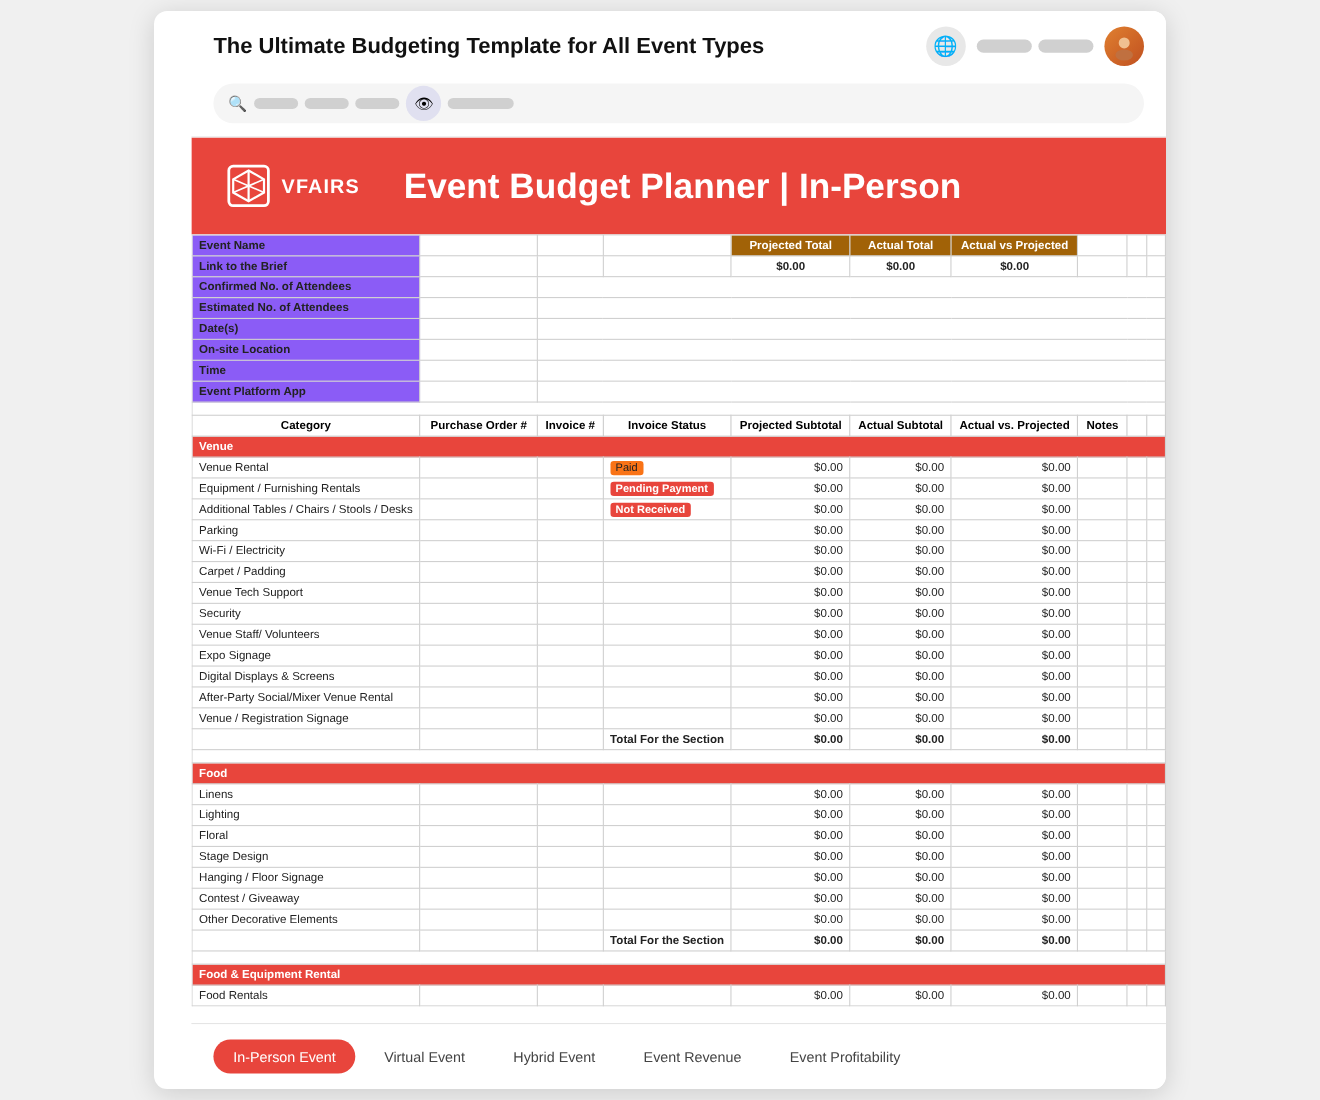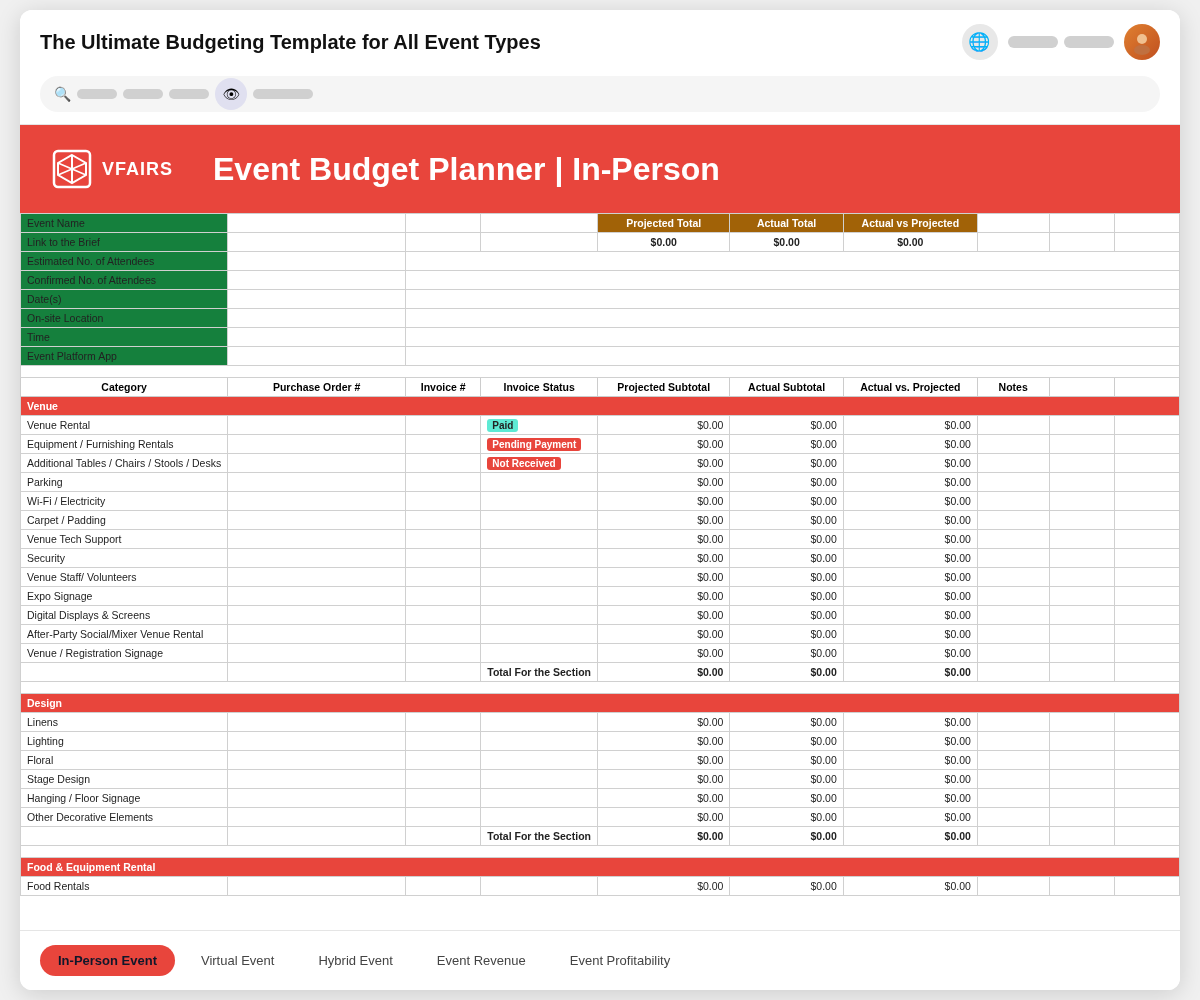--- a/index.html
+++ b/index.html
@@ -6,28 +6,29 @@
     body {
       font-family: -apple-system, BlinkMacSystemFont, 'Segoe UI', Arial, sans-serif;
       background: #f0f0f0;
       display: flex;
       justify-content: center;
       align-items: center;
       min-height: 100vh;
       padding: 10px;
     }
     .browser-window {
-      width: 1160px;
+      width: 920px;
       min-height: 980px;
       background: #fff;
       border-radius: 12px;
       box-shadow: 0 4px 24px rgba(0,0,0,0.15);
       overflow: hidden;
       display: flex;
       flex-direction: column;
+      padding-left: 34px;
     }
     .browser-header {
       padding: 14px 20px 8px 20px;
       background: #fff;
       border-bottom: 1px solid #e5e5e5;
     }
     .browser-top-row {
       display: flex;
       align-items: center;
       justify-content: space-between;
@@ -159,22 +160,22 @@
     table td, table th {
       border: 1px solid #d0d0d0;
       padding: 3px 6px;
       white-space: nowrap;
     }
     .info-table td {
       font-size: 10.5px;
       color: #222;
     }
     .info-table td.label-cell {
-      font-weight: 400;
-      background: #15803d;
+      font-weight: 700;
+      background: #8b5cf6;
       width: 180px;
     }
     .info-table td.value-cell {
       background: #fff;
       width: 200px;
     }
     .info-table td.header-cell {
       background: #a16207;
       color: #fff;
       font-weight: 700;
@@ -212,26 +213,26 @@
       font-size: 10.5px;
     }
     .total-row td.total-label {
       text-align: right;
     }
     .total-row td.amount {
       text-align: right;
       font-weight: 700;
     }
     .badge-paid {
-      background: #5eead4;
+      background: #f97316;
       color: #222;
       padding: 1px 5px;
       border-radius: 3px;
       font-size: 10px;
-      font-weight: 700;
+      font-weight: 400;
       margin-top: 23px;
     }
     .badge-pending {
       background: #E8453C;
       color: #fff;
       padding: 1px 5px;
       border-radius: 3px;
       font-size: 10px;
       font-weight: 600;
     }
@@ -260,22 +261,22 @@
       padding: 8px 18px;
       border-radius: 20px;
       font-size: 13px;
       font-weight: 400;
       cursor: pointer;
       border: none;
       background: transparent;
     }
     .tab-item.active {
       background: #E8453C;
-      color: #0f172a;
-      font-weight: 700;
+      color: #ffffff;
+      font-weight: 400;
     }
     .tab-item.inactive {
       color: #444;
       background: transparent;
     }
   </style>
 </head>
 <body>
 
 <div class="browser-window">
@@ -362,26 +363,26 @@
           <td></td>
           <td class="total-cell">$0.00</td>
           <td class="total-cell">$0.00</td>
           <td class="total-cell">$0.00</td>
           <td></td>
           <td></td>
           <td></td>
         </tr>
 
         <tr>
-          <td class="label-cell">Estimated No. of Attendees</td>
+          <td class="label-cell">Confirmed No. of Attendees</td>
           <td class="value-cell"></td>
           <td colspan="8"></td>
         </tr>
         <tr>
-          <td class="label-cell">Confirmed No. of Attendees</td>
+          <td class="label-cell">Estimated No. of Attendees</td>
           <td class="value-cell"></td>
           <td colspan="8"></td>
         </tr>
         <tr>
           <td class="label-cell">Date(s)</td>
           <td class="value-cell"></td>
           <td colspan="8"></td>
         </tr>
         <tr>
           <td class="label-cell">On-site Location</td>
@@ -588,21 +589,21 @@
           <td></td>
               <td></td>
               <td></td>
         </tr>
 
         <tr class="empty-row">
           <td colspan="10"></td>
         </tr>
 
         <tr class="section-header">
-          <td colspan="10">Design</td>
+          <td colspan="10">Food</td>
         </tr>
         <tr class="data-row">
           <td>Linens</td>
           <td></td>
               <td></td>
               <td></td>
           <td class="amount">$0.00</td>
           <td class="amount">$0.00</td>
           <td class="amount">$0.00</td>
           <td></td>
@@ -640,20 +641,32 @@
               <td></td>
           <td class="amount">$0.00</td>
           <td class="amount">$0.00</td>
           <td class="amount">$0.00</td>
           <td></td>
               <td></td>
               <td></td>
         </tr>
         <tr class="data-row">
           <td>Hanging / Floor Signage</td>
+          <td></td>
+              <td></td>
+              <td></td>
+          <td class="amount">$0.00</td>
+          <td class="amount">$0.00</td>
+          <td class="amount">$0.00</td>
+          <td></td>
+              <td></td>
+              <td></td>
+        </tr>
+        <tr class="data-row">
+          <td>Contest / Giveaway</td>
           <td></td>
               <td></td>
               <td></td>
           <td class="amount">$0.00</td>
           <td class="amount">$0.00</td>
           <td class="amount">$0.00</td>
           <td></td>
               <td></td>
               <td></td>
         </tr>

